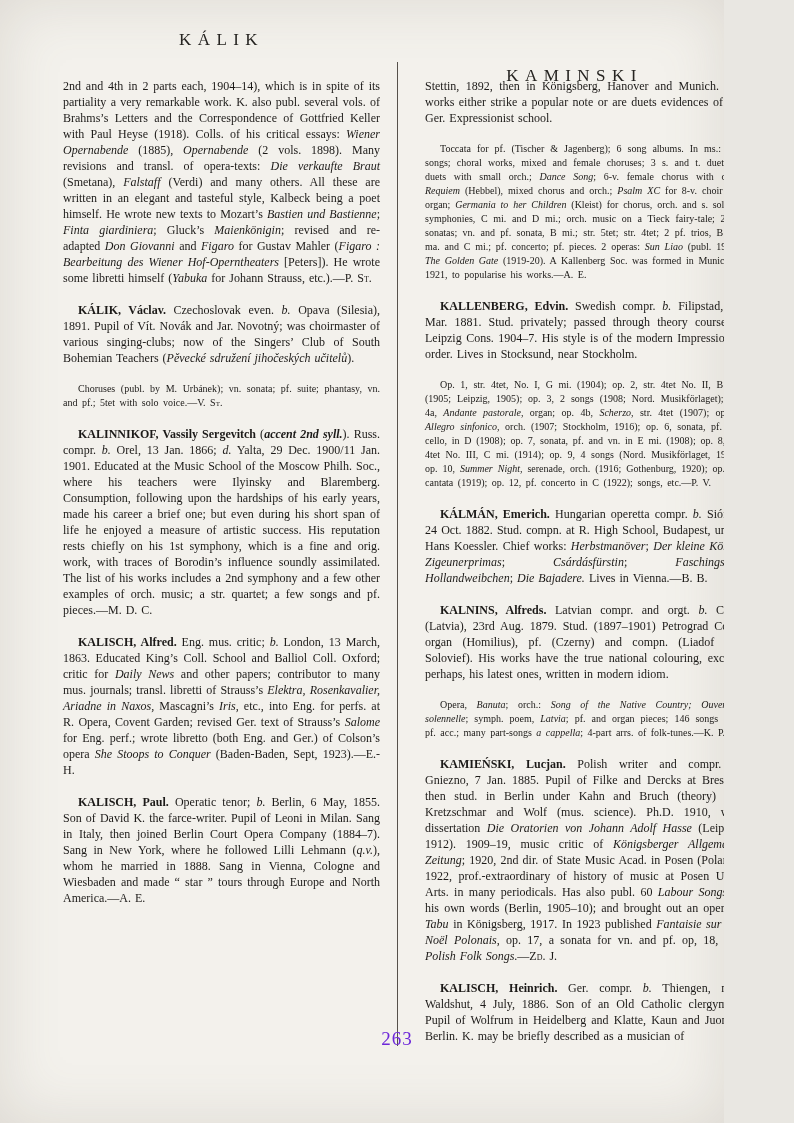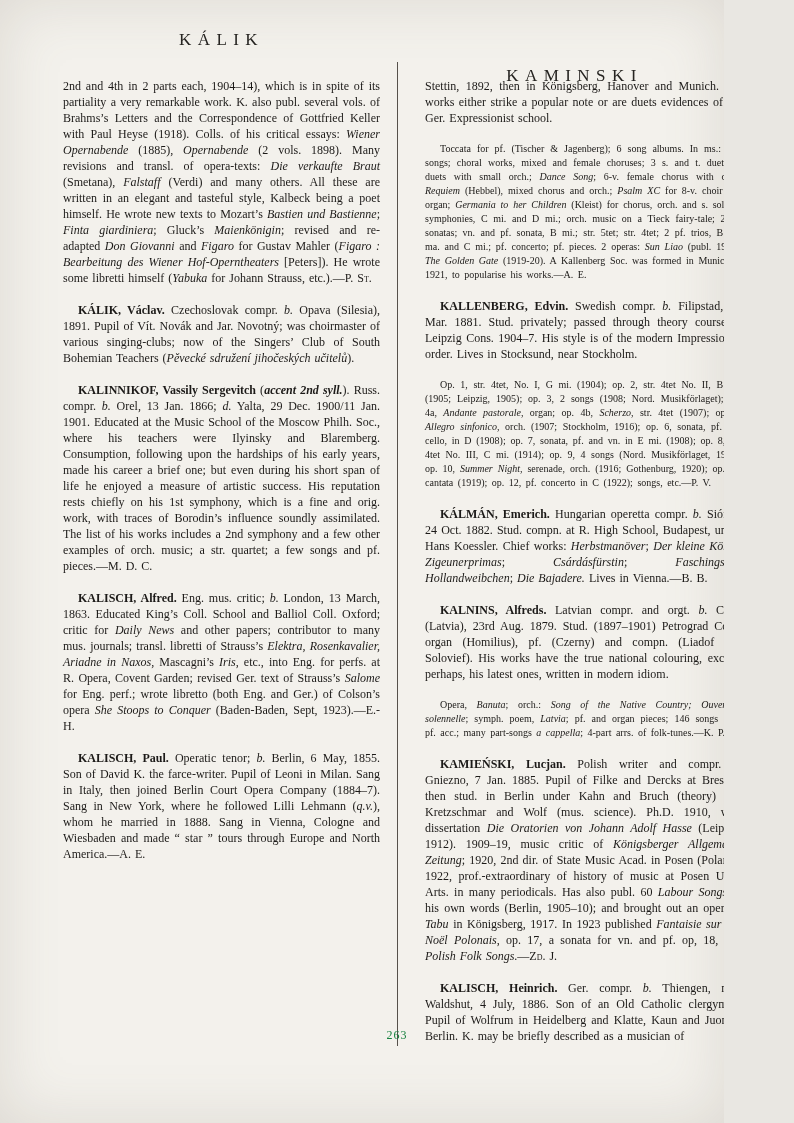--- a/index.html
+++ b/index.html
@@ -47,35 +47,36 @@
   p.small { font-size: 10px; line-height: 14px; word-spacing: 2px; }
   .seg-b { font-weight: bold; }
   .seg-i { font-style: italic; }
   .seg-c { font-variant: small-caps; }
   .page-number {
     position: absolute;
     top: 1028px;
     left: 0;
     width: 794px;
     text-align: center;
-    font-size: 12px;
+    font-size: 19px;
     letter-spacing: 1px;
-    color: #15803d;
+    color: #6d28d9;
   }
 </style>
 </head>
 <body>
 
 <div class="page">
   <div class="running-head head-left">KÁLIK</div>
   <div class="running-head head-right">KAMINSKI</div>
   <div class="divider"></div>
   <div class="col col-left" id="col-left">
       <p class="para body"><span>2nd and 4th in 2 parts each, 1904–14), which is in spite of its partiality a very remarkable work. K. also publ. several vols. of Brahms’s Letters and the Correspondence of Gottfried Keller with Paul Heyse (1918). Colls. of his critical essays: </span><span class="seg-i">Wiener Opernabende</span><span> (1885), </span><span class="seg-i">Opernabende</span><span> (2 vols. 1898). Many revisions and transl. of opera-texts: </span><span class="seg-i">Die verkaufte Braut</span><span> (Smetana), </span><span class="seg-i">Falstaff</span><span> (Verdi) and many others. All these are written in an elegant and tasteful style, Kalbeck being a poet himself. He wrote new texts to Mozart’s </span><span class="seg-i">Bastien und Bastienne</span><span>; </span><span class="seg-i">Finta giardiniera</span><span>; Gluck’s </span><span class="seg-i">Maienkönigin</span><span>; revised and re-adapted </span><span class="seg-i">Don Giovanni</span><span> and </span><span class="seg-i">Figaro</span><span> for Gustav Mahler (</span><span class="seg-i">Figaro : Bearbeitung des Wiener Hof-Operntheaters</span><span> [Peters]). He wrote some libretti himself (</span><span class="seg-i">Yabuka</span><span> for Johann Strauss, etc.).—P. </span><span class="seg-c">St.</span></p>
-      <p class="para body indent"><span class="seg-b">KÁLIK, Václav.</span><span> Czechoslovak compr. </span><span class="seg-i">b.</span><span> Opava (Silesia), 1891. Pupil of Vít. Novák and Jar. Novotný; was choirmaster of various singing-clubs; now of the Singers’ Club of South Bohemian Teachers (</span><span class="seg-i">Pěvecké sdružení jihočeských učitelů</span><span>).</span></p>
+      <p class="para body indent"><span class="seg-b">KÁLIK, Václav.</span><span> Czechoslovak even. </span><span class="seg-i">b.</span><span> Opava (Silesia), 1891. Pupil of Vít. Novák and Jar. Novotný; was choirmaster of various singing-clubs; now of the Singers’ Club of South Bohemian Teachers (</span><span class="seg-i">Pěvecké sdružení jihočeských učitelů</span><span>).</span></p>
+      <p class="para small indent"><span>Choruses (publ. by M. Urbánek); vn. sonata; pf. suite; phantasy, vn. and pf.; 5tet with solo voice.—V. </span><span class="seg-c">St.</span></p>
       <p class="para body indent"><span class="seg-b">KALINNIKOF, Vassily Sergevitch</span><span> (</span><span class="seg-b seg-i">accent 2nd syll.</span><span>).  Russ. compr. </span><span class="seg-i">b.</span><span> Orel, 13 Jan. 1866; </span><span class="seg-i">d.</span><span> Yalta, 29 Dec. 1900/11 Jan. 1901.  Educated at the Music School of the Moscow Philh. Soc., where his teachers were Ilyinsky and Blaremberg. Consumption, following upon the hardships of his early years, made his career a brief one; but even during his short span of life he enjoyed a measure of artistic success.  His reputation rests chiefly on his 1st symphony, which is a fine and orig. work, with traces of Borodin’s influence soundly assimilated.  The list of his works includes a 2nd symphony and a few other examples of orch. music; a str. quartet; a few songs and pf. pieces.—M. D. C.</span></p>
       <p class="para body indent"><span class="seg-b">KALISCH, Alfred.</span><span>  Eng. mus. critic; </span><span class="seg-i">b.</span><span> London, 13 March, 1863.  Educated King’s Coll. School and Balliol Coll. Oxford; critic for </span><span class="seg-i">Daily News</span><span> and other papers; contributor to many mus. journals; transl. libretti of Strauss’s </span><span class="seg-i">Elektra, Rosenkavalier, Ariadne in Naxos</span><span>, Mascagni’s </span><span class="seg-i">Iris</span><span>, etc., into Eng. for perfs. at R. Opera, Covent Garden; revised Ger. text of Strauss’s </span><span class="seg-i">Salome</span><span> for Eng. perf.; wrote libretto (both Eng. and Ger.) of Colson’s opera </span><span class="seg-i">She Stoops to Conquer</span><span> (Baden-Baden, Sept, 1923).—E.-H.</span></p>
       <p class="para body indent"><span class="seg-b">KALISCH, Paul.</span><span>  Operatic tenor; </span><span class="seg-i">b.</span><span> Berlin, 6 May, 1855.  Son of David K. the farce-writer. Pupil of Leoni in Milan. Sang in Italy, then joined Berlin Court Opera Company (1884–7).  Sang in New York, where he followed Lilli Lehmann (</span><span class="seg-i">q.v.</span><span>), whom he married in 1888.  Sang in Vienna, Cologne and Wiesbaden and made “ star ” tours through Europe and North America.—A. E.</span></p>
     </div>
   <div class="col col-right" id="col-right">
       <p class="para body"><span>Stettin, 1892, then in Königsberg, Hanover and Munich.  His works either strike a popular note or are duets evidences of the Ger. Expressionist school.</span></p>
       <p class="para small indent"><span>Toccata for pf. (Tischer &amp; Jagenberg); 6 song albums.  In ms.: 300 songs; choral works, mixed and female choruses; 3 s. and t. duets; 2 duets with small orch.; </span><span class="seg-i">Dance Song</span><span>; 6-v. female chorus with orch; </span><span class="seg-i">Requiem</span><span> (Hebbel), mixed chorus and orch.; </span><span class="seg-i">Psalm XC</span><span> for 8-v. choir and organ; </span><span class="seg-i">Germania to her Children</span><span> (Kleist) for chorus, orch. and s. solo; 2 symphonies, C mi. and D mi.; orch. music on a Tieck fairy-tale; 2 pf. sonatas; vn. and pf. sonata, B mi.; str. 5tet; str. 4tet; 2 pf. trios, B flat ma. and C mi.; pf. concerto; pf. pieces.  2 operas: </span><span class="seg-i">Sun Liao</span><span> (publ. 1918), </span><span class="seg-i">The Golden Gate</span><span> (1919-20).  A Kallenberg Soc. was formed in Munich in 1921, to popularise his works.—A. E.</span></p>
       <p class="para body indent"><span class="seg-b">KALLENBERG, Edvin.</span><span>  Swedish compr. </span><span class="seg-i">b.</span><span> Filipstad, 29 Mar. 1881.  Stud. privately; passed through theory course at Leipzig Cons. 1904–7. His style is of the modern Impressionist order. Lives in Stocksund, near Stockholm.</span></p>
       <p class="para small indent"><span>Op. 1, str. 4tet, No. I, G mi. (1904); op. 2, str. 4tet No. II, B flat (1905; Leipzig, 1905); op. 3, 2 songs (1908; Nord. Musikförlaget); op. 4a, </span><span class="seg-i">Andante pastorale</span><span>, organ; op. 4b, </span><span class="seg-i">Scherzo</span><span>, str. 4tet (1907); op. 5, </span><span class="seg-i">Allegro sinfonico</span><span>, orch. (1907; Stockholm, 1916); op. 6, sonata, pf. and cello, in D (1908); op. 7, sonata, pf. and vn. in E mi. (1908); op. 8, str. 4tet No. III, C mi. (1914); op. 9, 4 songs (Nord. Musikförlaget, 1921); op. 10, </span><span class="seg-i">Summer Night</span><span>, serenade, orch. (1916; Gothenburg, 1920); op. 11, cantata (1919); op. 12, pf. concerto in C (1922); songs, etc.—P. V.</span></p>
       <p class="para body indent"><span class="seg-b">KÁLMÁN, Emerich.</span><span>  Hungarian operetta compr. </span><span class="seg-i">b.</span><span> Siófok, 24 Oct. 1882.  Stud. compn. at R. High School, Budapest, under Hans Koessler. Chief works: </span><span class="seg-i">Herbstmanöver</span><span>; </span><span class="seg-i">Der kleine König</span><span>; </span><span class="seg-i">Zigeunerprimas</span><span>; </span><span class="seg-i">Csárdásfürstin</span><span>; </span><span class="seg-i">Faschingsfee</span><span>; </span><span class="seg-i">Hollandweibchen</span><span>; </span><span class="seg-i">Die Bajadere.</span><span>  Lives in Vienna.—B. B.</span></p>

